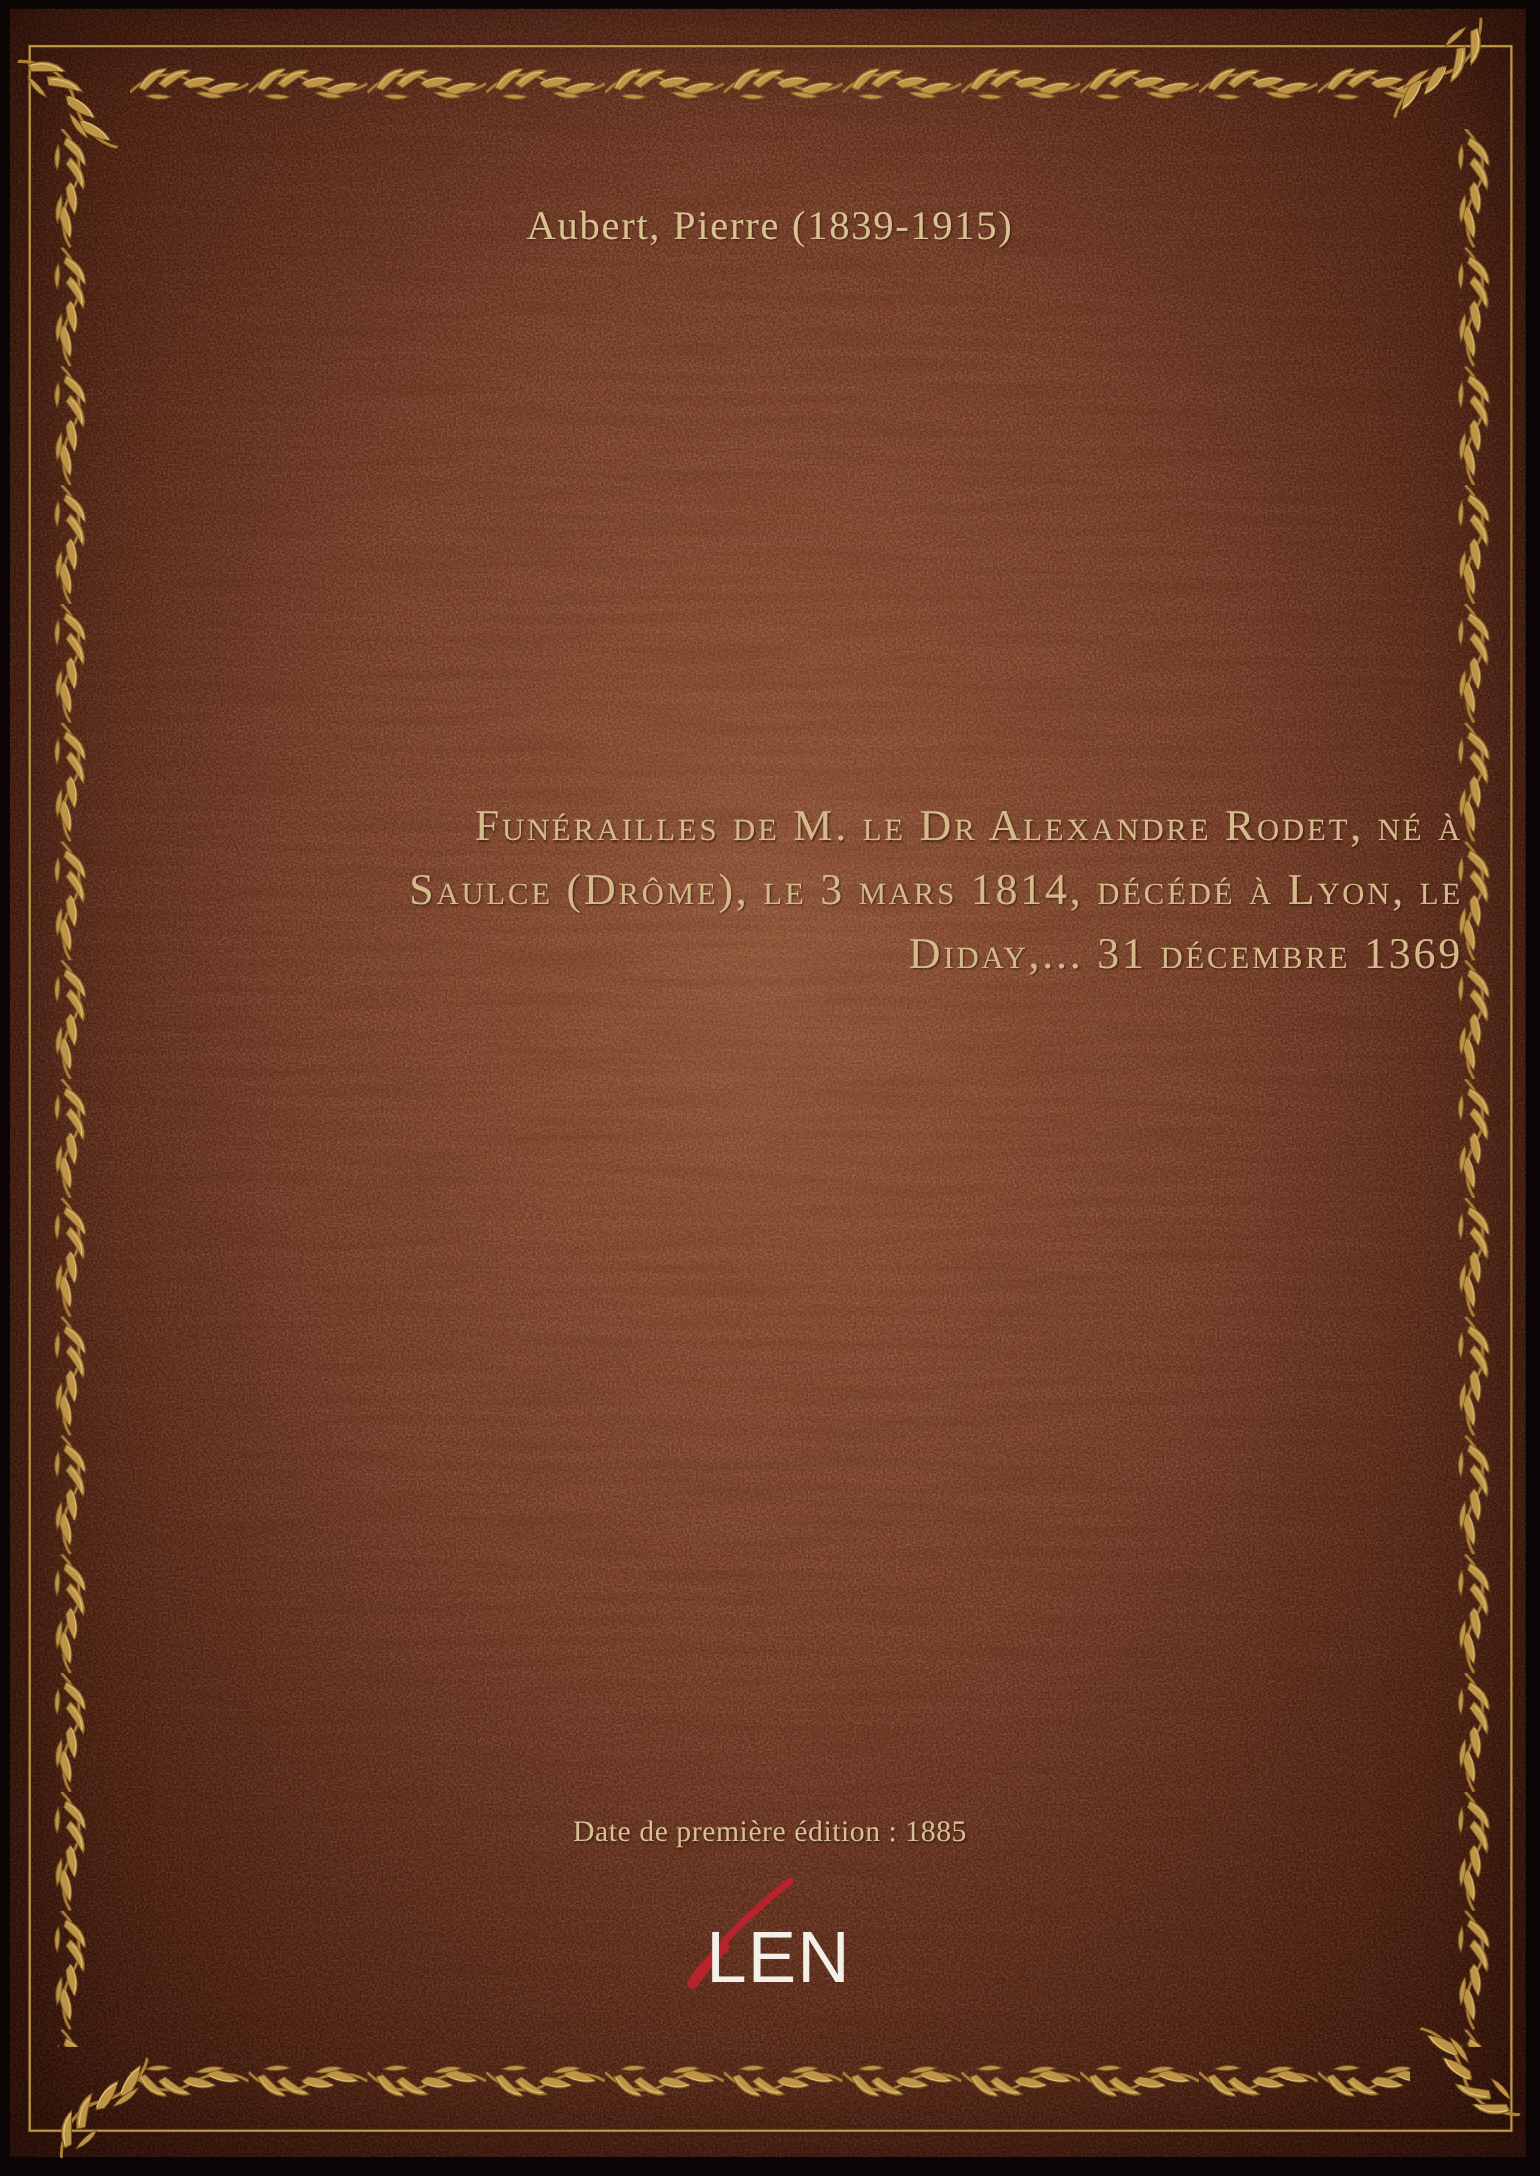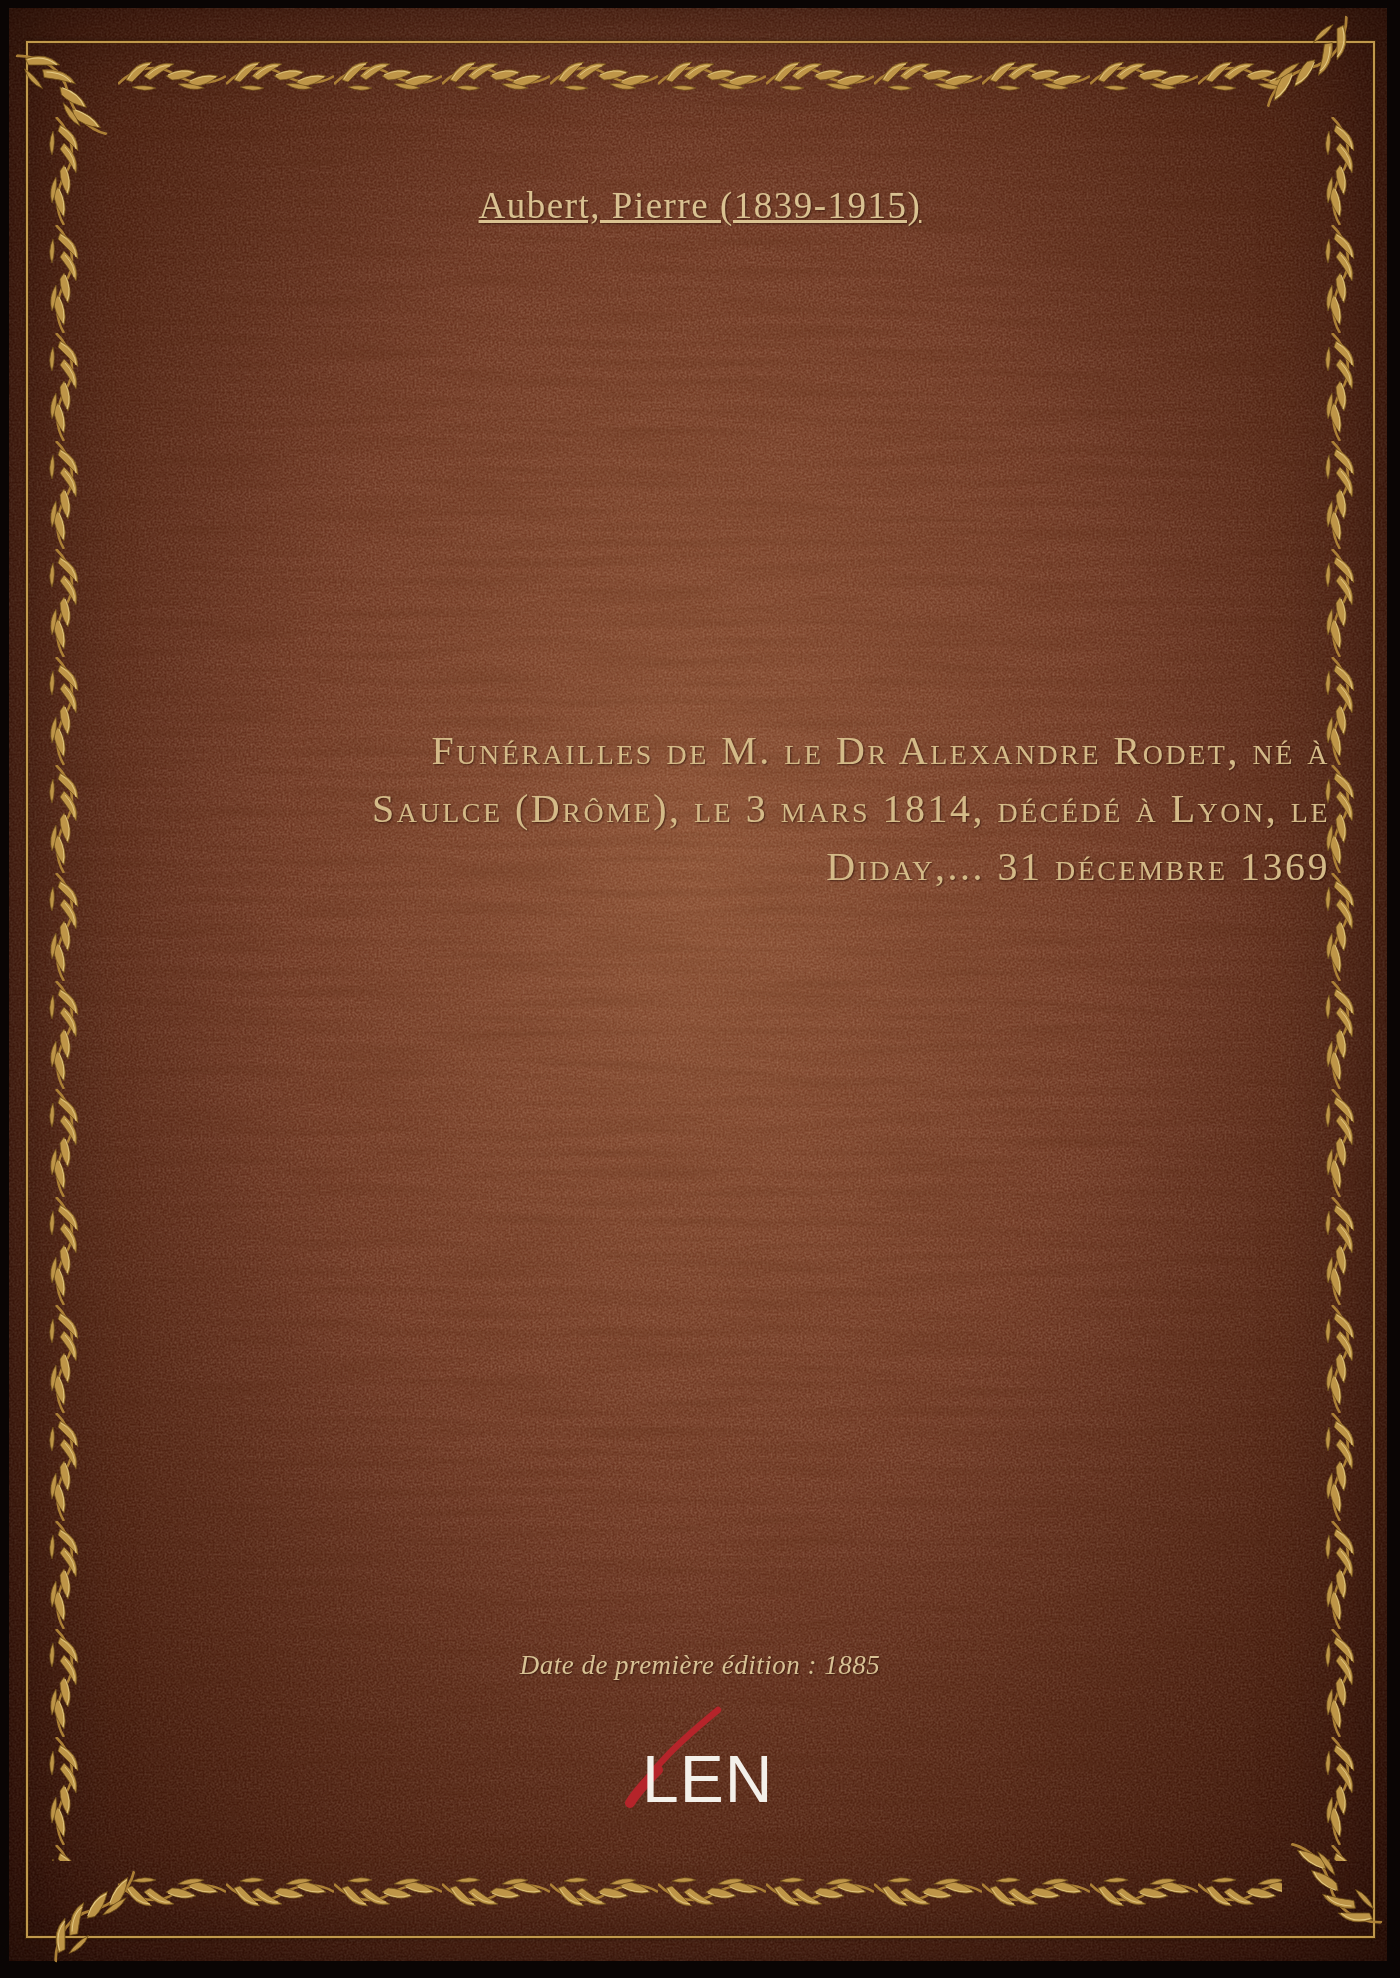--- a/index.html
+++ b/index.html
@@ -26,31 +26,30 @@
   .gar-left{left:80px;top:117px;transform:rotate(90deg);transform-origin:0 0;}
   .gar-right{left:1356px;top:117px;transform:rotate(90deg);transform-origin:0 0;}
   .gar-tl{left:34px;top:36px;transform:rotate(45deg);transform-origin:0 0;}
   .gar-tr{left:1366px;top:34px;transform:rotate(135deg);transform-origin:0 0;}
   .gar-bl{left:36px;top:1944px;transform:rotate(-45deg);transform-origin:0 0;}
   .gar-br{left:1364px;top:1942px;transform:rotate(-135deg);transform-origin:0 0;}
   .author{
     position:absolute;top:184px;left:0;width:100%;text-align:center;
     font-size:37px;color:#d9c191;letter-spacing:1.5px;
     text-shadow:1px 1px 2px rgba(35,8,0,.6), 0 0 1px rgba(255,230,170,.25);
-    text-decoration:underline;
   }
   .title{
     position:absolute;top:722px;left:70px;width:1260px;text-align:right;
     font-size:40px;line-height:58px;font-variant:small-caps;
     color:#d4ba88;letter-spacing:2.5px;
     text-shadow:1px 1px 2px rgba(35,8,0,.65), 0 0 1px rgba(255,230,170,.25);
   }
   .edition{
     position:absolute;top:1650px;left:0;width:100%;text-align:center;
-    font-style:italic;font-size:27px;color:#d7c194;letter-spacing:.5px;
+    font-size:27px;color:#d7c194;letter-spacing:.5px;
     text-shadow:1px 1px 2px rgba(35,8,0,.6);
   }
   .logo{position:absolute;left:600px;top:1696px;width:185px;height:118px;}
 </style>
 </head>
 <body>
 
 <div class="cover">
 
   <div class="leather">

